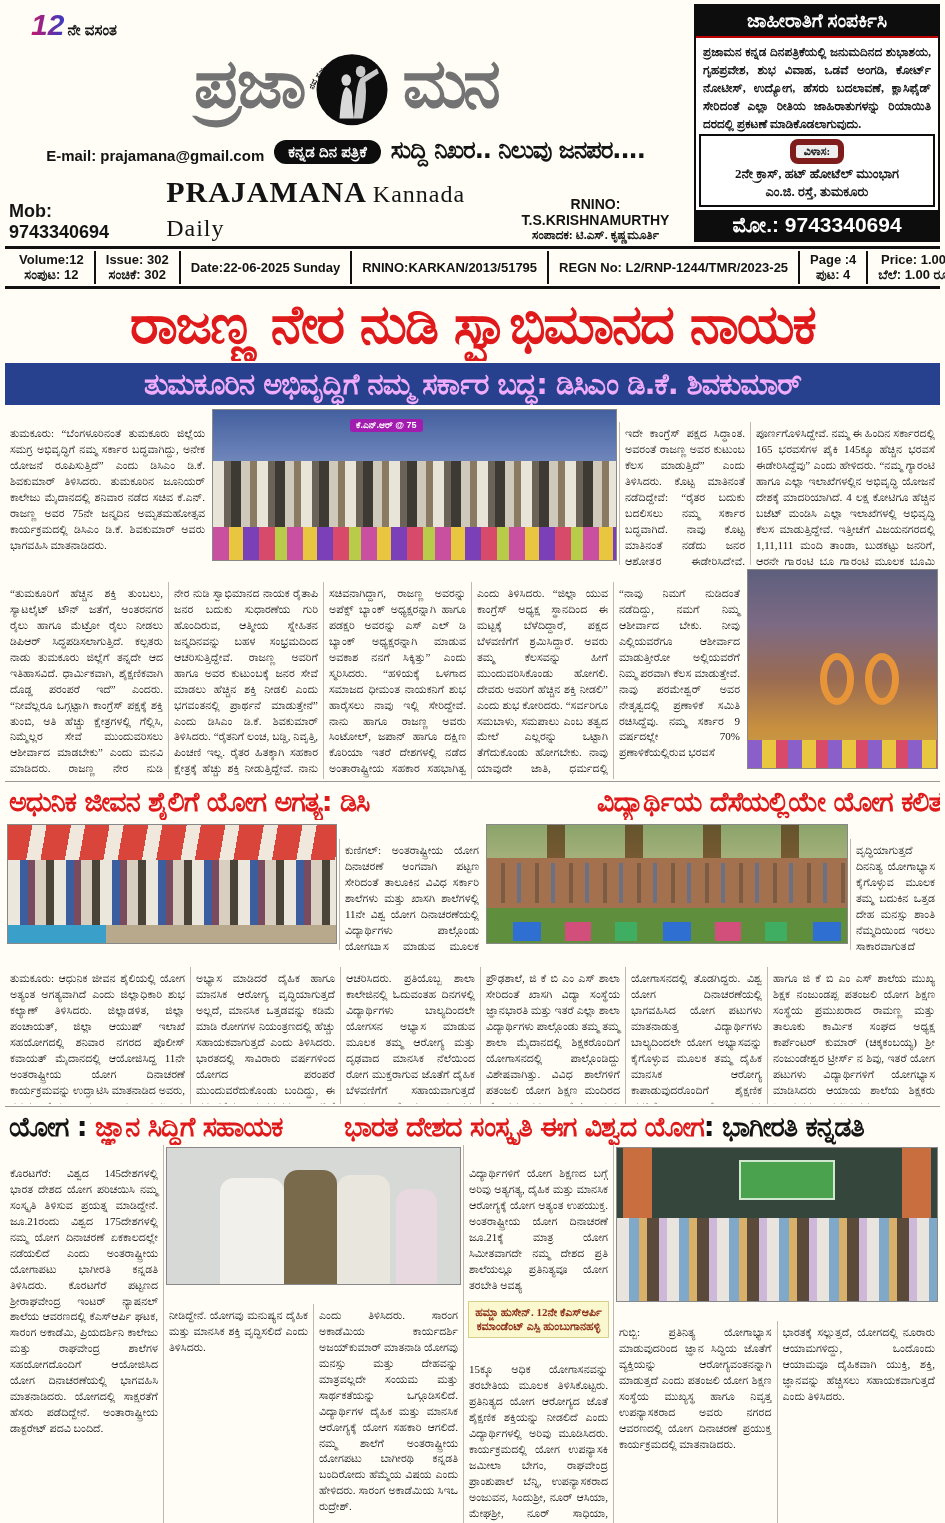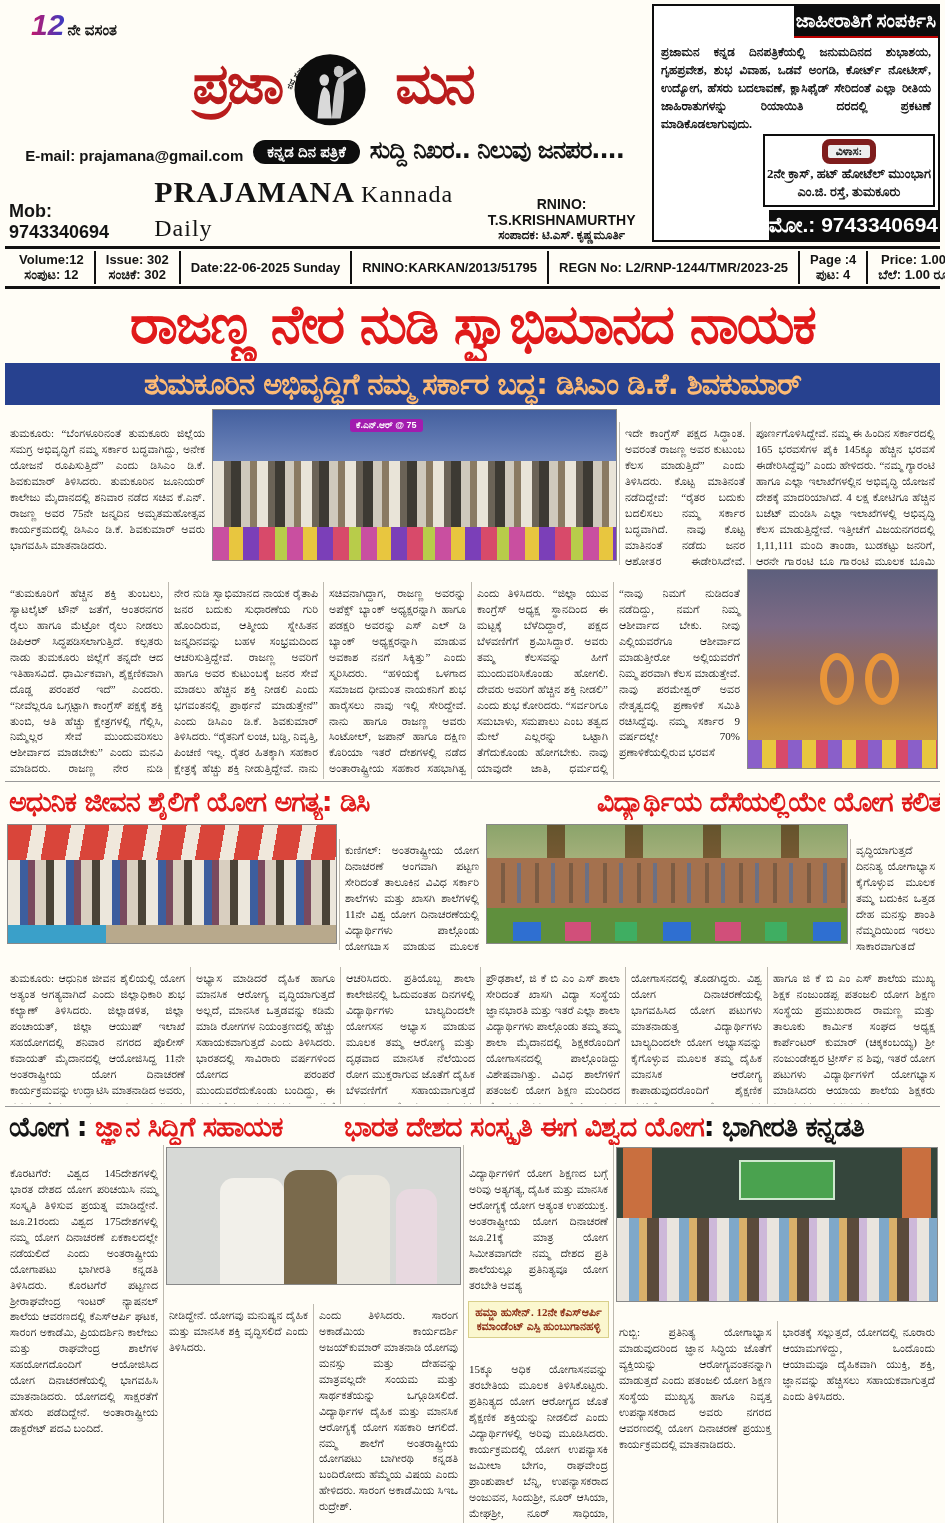--- a/index.html
+++ b/index.html
@@ -5,36 +5,36 @@
   * { box-sizing: border-box; margin: 0; padding: 0; }
   body { background:#d8d6d0; font-family:"Liberation Serif", serif; }
   .page { width:945px; min-height:1523px; margin:0 auto; background:#fffdf6; color:#141414; padding:0 5px; overflow:hidden; position:relative; }
 
   
   .masthead { display:flex; gap:8px; height:246px; padding-top:4px; position:relative; }
   .mast-left { flex:1; position:relative; display:flex; flex-direction:column; overflow:hidden; }
   .badge { position:absolute; top:4px; left:26px; font-family:"Liberation Sans",sans-serif; font-size:15px; font-weight:bold; }
   .badge .n12 { font-size:30px; font-style:italic; color:#c2186b; background:linear-gradient(90deg,#c2186b,#3b3bc2); -webkit-background-clip:text; background-clip:text; -webkit-text-fill-color:transparent; margin-right:3px; }
   .logo-row { display:flex; align-items:center; justify-content:center; gap:2px; margin-top:30px; white-space:nowrap; }
-  .logo-text { font-family:"DejaVu Sans",sans-serif; font-weight:bold; font-size:56px; line-height:.85; letter-spacing:-4px; color:#b91c1c;margin-left:15px; }
+  .logo-text { font-family:"DejaVu Sans",sans-serif; font-weight:bold; font-size:68px; line-height:.85; letter-spacing:-4px; color:#737373; }
   .emblem { flex:0 0 auto; }
   .mast-mid { display:flex; align-items:flex-end; justify-content:center; gap:10px; margin-top:2px; }
   .email { font-family:"Liberation Sans",sans-serif; font-weight:bold; font-size:15px; }
   .daily-pill { background:#0d0d0d; color:#fff; font-family:"Liberation Sans",sans-serif; font-weight:bold; font-size:15px; padding:3px 14px; border-radius:14px; }
   .tag-stack { text-align:center; }
   .tagline { font-family:"DejaVu Sans",sans-serif; font-weight:bold; font-size:24px; letter-spacing:-1px; }
   .editor-en { font-family:"Liberation Sans",sans-serif; font-weight:bold; font-size:14px; margin-top:2px; }
   .editor-kn { font-size:12px; font-weight:bold; }
   .mast-bottom { display:flex; align-items:flex-end; justify-content:flex-start; gap:30px; margin-top:auto; padding:0 4px 3px; }
   .mob { font-family:"Liberation Sans",sans-serif; font-weight:bold; font-size:18px; }
   .eng-name { font-size:30px; font-weight:bold; letter-spacing:1px; }
   .eng-sub { font-size:24px; margin-left:6px; font-weight:normal; }
 
   
-  .ad-box { width:288px; border:2px solid #0d0d0d; background:#fff; display:flex; flex-direction:column; font-size:12px; height:238px;align-items:flex-end; }
+  .ad-box { width:246px; border:2px solid #0d0d0d; background:#fff; display:flex; flex-direction:column; font-size:12px; height:238px; }
   .ad-title { background:#0d0d0d; color:#fff; text-align:center; font-size:19px; font-weight:bold; padding:4px 2px; border-bottom:2px solid #b00; }
   .ad-body { padding:5px 7px; text-align:justify; font-weight:bold; font-size:12px; line-height:1.5; flex:1; overflow:hidden; }
   .ad-address { border:2px solid #0d0d0d; margin:0 3px 3px; text-align:center; padding:3px 2px 5px; }
   .ad-address .lbl { display:inline-block; border:6px solid #7f1d1d; border-radius:8px; padding:0 8px; font-weight:bold; font-size:11px; background:#eee; }
   .ad-address .l1, .ad-address .l2 { font-weight:bold; font-size:13px; margin-top:2px; }
   .ad-phone { background:#0d0d0d; color:#fff; text-align:center; font-family:"Liberation Sans",sans-serif; font-weight:bold; font-size:21px; padding:3px 0; }
 
   
   .info-bar { display:flex; align-items:stretch; border-top:3px solid #111; border-bottom:3px solid #111; padding:2px 4px; font-family:"Liberation Sans",sans-serif; font-weight:bold; }
   .info-item { padding:1px 10px; border-left:2px solid #111; display:flex; flex-direction:column; justify-content:center; text-align:center; white-space:nowrap; }
@@ -42,21 +42,21 @@
   .info-item .en { font-size:13px; }
   .info-item .kn { font-size:13px; }
   .info-item .kn:empty { display:none; }
 
   
   .clipline { display:flex; justify-content:center; overflow:hidden; }
   .clipline > span { white-space:nowrap; }
   .main-headline { height:72px; align-items:center; }
   .main-headline > span { font-family:"DejaVu Sans",sans-serif; font-weight:bold; font-size:54px; color:#e01a1a; text-shadow:1px 1px 0 #fff; letter-spacing:-2px; }
   .subhead-band { background:#27418f; margin-top:2px; height:42px; align-items:center; }
-  .subhead-band > span { color:#fdba74; font-family:"DejaVu Sans",sans-serif; font-weight:bold; font-size:29px; letter-spacing:-1px; }
+  .subhead-band > span { color:#f0abfc; font-family:"DejaVu Sans",sans-serif; font-weight:bold; font-size:29px; letter-spacing:-1px; }
 
   
   .row { display:flex; align-items:stretch; }
   .col { font-size:11px; line-height:1.45; text-align:justify; padding:4px 5px; overflow:hidden; border-left:1px solid #bdb9af;margin-top:17px; }
   .col:first-child { border-left:none; }
   .lead-top { height:160px; }
   .lead-bottom { height:214px; border-top:0; }
 
   
   .ph { position:relative; overflow:hidden; background:#b0a58f; border:1px solid #888; flex:0 0 auto; }

